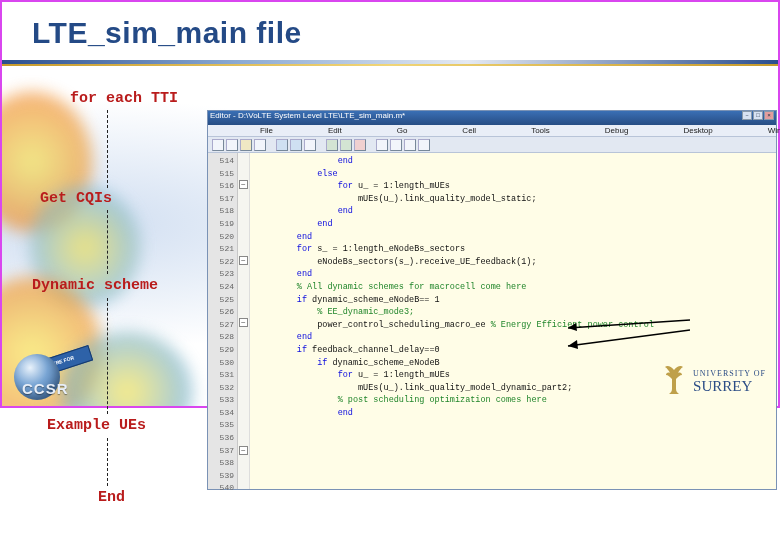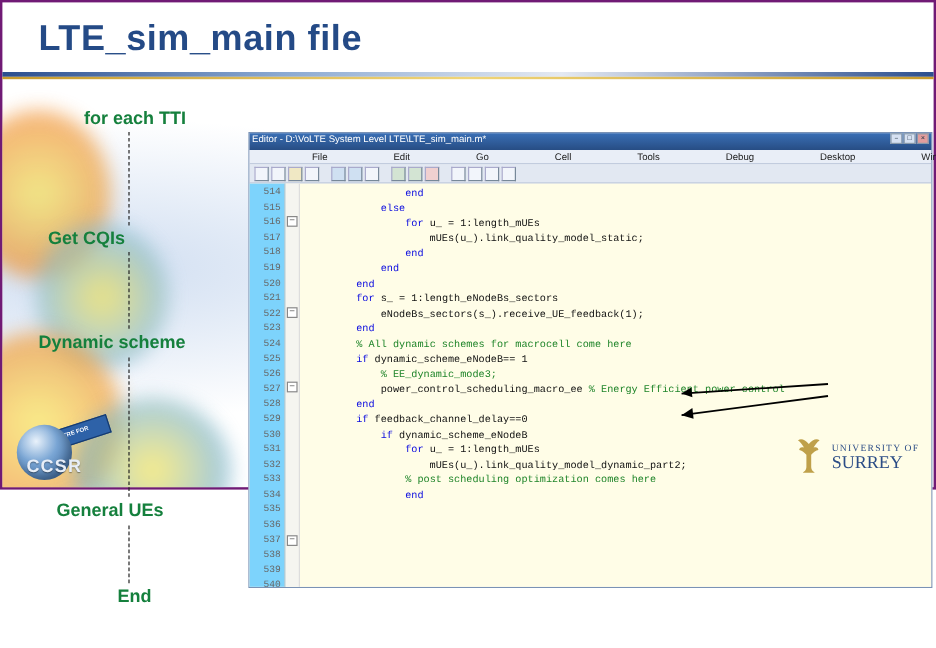--- a/index.html
+++ b/index.html
@@ -1,17 +1,17 @@
 <!DOCTYPE html>
 <html><head>
 <meta charset="utf-8">
 <style>
   * { margin:0; padding:0; box-sizing:border-box; }
   body { width:780px; height:540px; font-family:Verdana, Arial, sans-serif; background:#fff; overflow:hidden; position:relative; }
-  .slide { width:780px; height:408px; position:relative; background:#fff; border:2px solid #701a75; }
+  .slide { width:780px; height:408px; position:relative; background:#fff; border:2px solid #d946ef; }
 
   
   .bg { position:absolute; inset:0; overflow:hidden; z-index:0; }
   .blob { position:absolute; border-radius:50%; filter:blur(8px); opacity:.65; }
   .b1 { width:120px; height:140px; left:-30px; top:90px; background:radial-gradient(circle,#f6e34b 0%,#ef8b2a 70%); }
   .b2 { width:110px; height:120px; left:28px; top:185px; background:radial-gradient(circle,#f6e34b 0%,#6fb0e2 80%); }
   .b3 { width:140px; height:150px; left:-40px; top:275px; background:radial-gradient(circle,#f6e34b 0%,#ef872a 80%); }
   .b4 { width:130px; height:120px; left:60px; top:330px; background:radial-gradient(circle,#f6e34b 0%,#5fa6de 80%); }
   .b5 { width:180px; height:150px; left:-30px; top:410px; background:radial-gradient(circle,#edda46 0%,#a3c5e6 80%); }
   .bhue { position:absolute; inset:0; background:radial-gradient(ellipse at 10% 55%,rgba(120,160,215,.35),transparent 40%); }
@@ -20,36 +20,36 @@
   h1 { font-size:30px; font-weight:bold; color:#244a86; letter-spacing:.5px; }
   .underline { position:absolute; left:0; right:0; top:58px; height:6px; z-index:2; }
   .underline::before { content:""; position:absolute; left:0; right:0; top:0; height:4px;
     background:linear-gradient(to right,#2b4e8e 0%,#8aa9d2 30%,#e4e9f2 60%,#2b4e8e 100%); }
   .underline::after { content:""; position:absolute; left:0; right:0; top:4px; height:2px;
     background:linear-gradient(to right,#c79a2b 0%, #f0d578 50%, #c79a2b 100%); }
 
   .content { position:absolute; inset:0; z-index:2; }
 
   
-  .flow-label { position:absolute; font-size:15px; font-weight:bold; color:#15803d; }
+  .flow-label { position:absolute; font-size:15px; font-weight:bold; color:#b91c1c;font-family:Liberation Mono, monospace; }
   .flow-dash { position:absolute; left:105px; width:0; border-left:1.4px dashed #222; }
 
   
   .editor { position:absolute; left:205px; top:108px; width:570px; height:380px; border:1px solid #7a92b5; background:#fff; font-family:"Courier New",monospace; }
   .ed-titlebar { height:14px; background:linear-gradient(#3a6fb5,#274d84); display:flex; align-items:flex-start; justify-content:space-between; padding:0 2px; }
   .ed-title { color:#fff; font-size:8px; font-family:Arial; white-space:nowrap; overflow:hidden; }
   .ed-ctl { display:flex; gap:1px; }
   .ed-ctl span { width:10px; height:9px; background:#d6e1f2; border:1px solid #89a; font-size:6px; text-align:center; line-height:7px; color:#234; }
   .ed-menubar { height:12px; background:#e9eef7; border-bottom:1px solid #b8c4d8; font-size:8px; color:#1a1a1a; padding-left:4px; line-height:12px; font-family:Arial; }
   .ed-menubar span { margin-right:7px;margin-left:48px; }
   .ed-toolbar { height:16px; background:#e2e8f2; border-bottom:1px solid #b8c4d8; display:flex; align-items:center; gap:2px; padding-left:4px; }
   .ed-tb { width:12px; height:12px; background:#f2f5fb; border:1px solid #9cb; border-color:#aac #789 #789 #aac; }
   .ed-tb.g { background:#d3e4d3; } .ed-tb.y { background:#f0e8c4; } .ed-tb.b { background:#cfe0f2; } .ed-tb.r { background:#f0d0d0; }
   .ed-body { position:absolute; left:0; right:0; top:42px; bottom:0; display:flex; background:#fffde7; }
-  .gutter { width:30px; background:#7dd3fc; border-right:1px solid #c7c7c7; font-size:8px; color:#666; text-align:right; padding-right:3px; line-height:12.6px; padding-top:2px; }
+  .gutter { width:30px; background:#e5e5e5; border-right:1px solid #c7c7c7; font-size:8px; color:#666; text-align:right; padding-right:3px; line-height:12.6px; padding-top:2px; }
   .foldcol { width:12px; background:#f5f5f0; border-right:1px solid #ddd; position:relative; }
   .fold { position:absolute; left:1px; width:9px; height:9px; border:1px solid #888; background:#fff; font-size:8px; line-height:7px; text-align:center; color:#555; }
   .code { flex:1; font-size:8.5px; line-height:12.6px; padding:2px 0 0 6px; white-space:pre; color:#111; overflow:hidden; }
   .kw { color:#0a0adf; }
   .cm { color:#20852a; }
 
   .annot { position:absolute; font-size:14px; font-weight:bold; color:#000; }
   .arrow { position:absolute; z-index:3; }
 
   
@@ -88,21 +88,21 @@
 
     <div class="flow-label" style="left:68px;top:88px">for each TTI</div>
     <div class="flow-dash" style="top:108px;height:78px"></div>
 
     <div class="flow-label" style="left:38px;top:188px">Get CQIs</div>
     <div class="flow-dash" style="top:208px;height:64px"></div>
 
     <div class="flow-label" style="left:30px;top:275px">Dynamic scheme</div>
     <div class="flow-dash" style="top:296px;height:116px"></div>
 
-    <div class="flow-label" style="left:45px;top:415px">General UEs</div>
+    <div class="flow-label" style="left:45px;top:415px">Example UEs</div>
     <div class="flow-dash" style="top:436px;height:48px"></div>
 
     <div class="flow-label" style="left:96px;top:487px">End</div>
 
     <div class="annot" style="left:475px;top:277px">General template</div>
     <div class="annot" style="left:672px;top:308px;white-space:pre;text-align:center;font-size:13px">EE Dynamic
 Example</div>
 
     <svg class="arrow" style="left:562px;top:296px" width="130" height="34">
       <line x1="126" y1="22" x2="4" y2="30" stroke="#000" stroke-width="1.5"></line>

